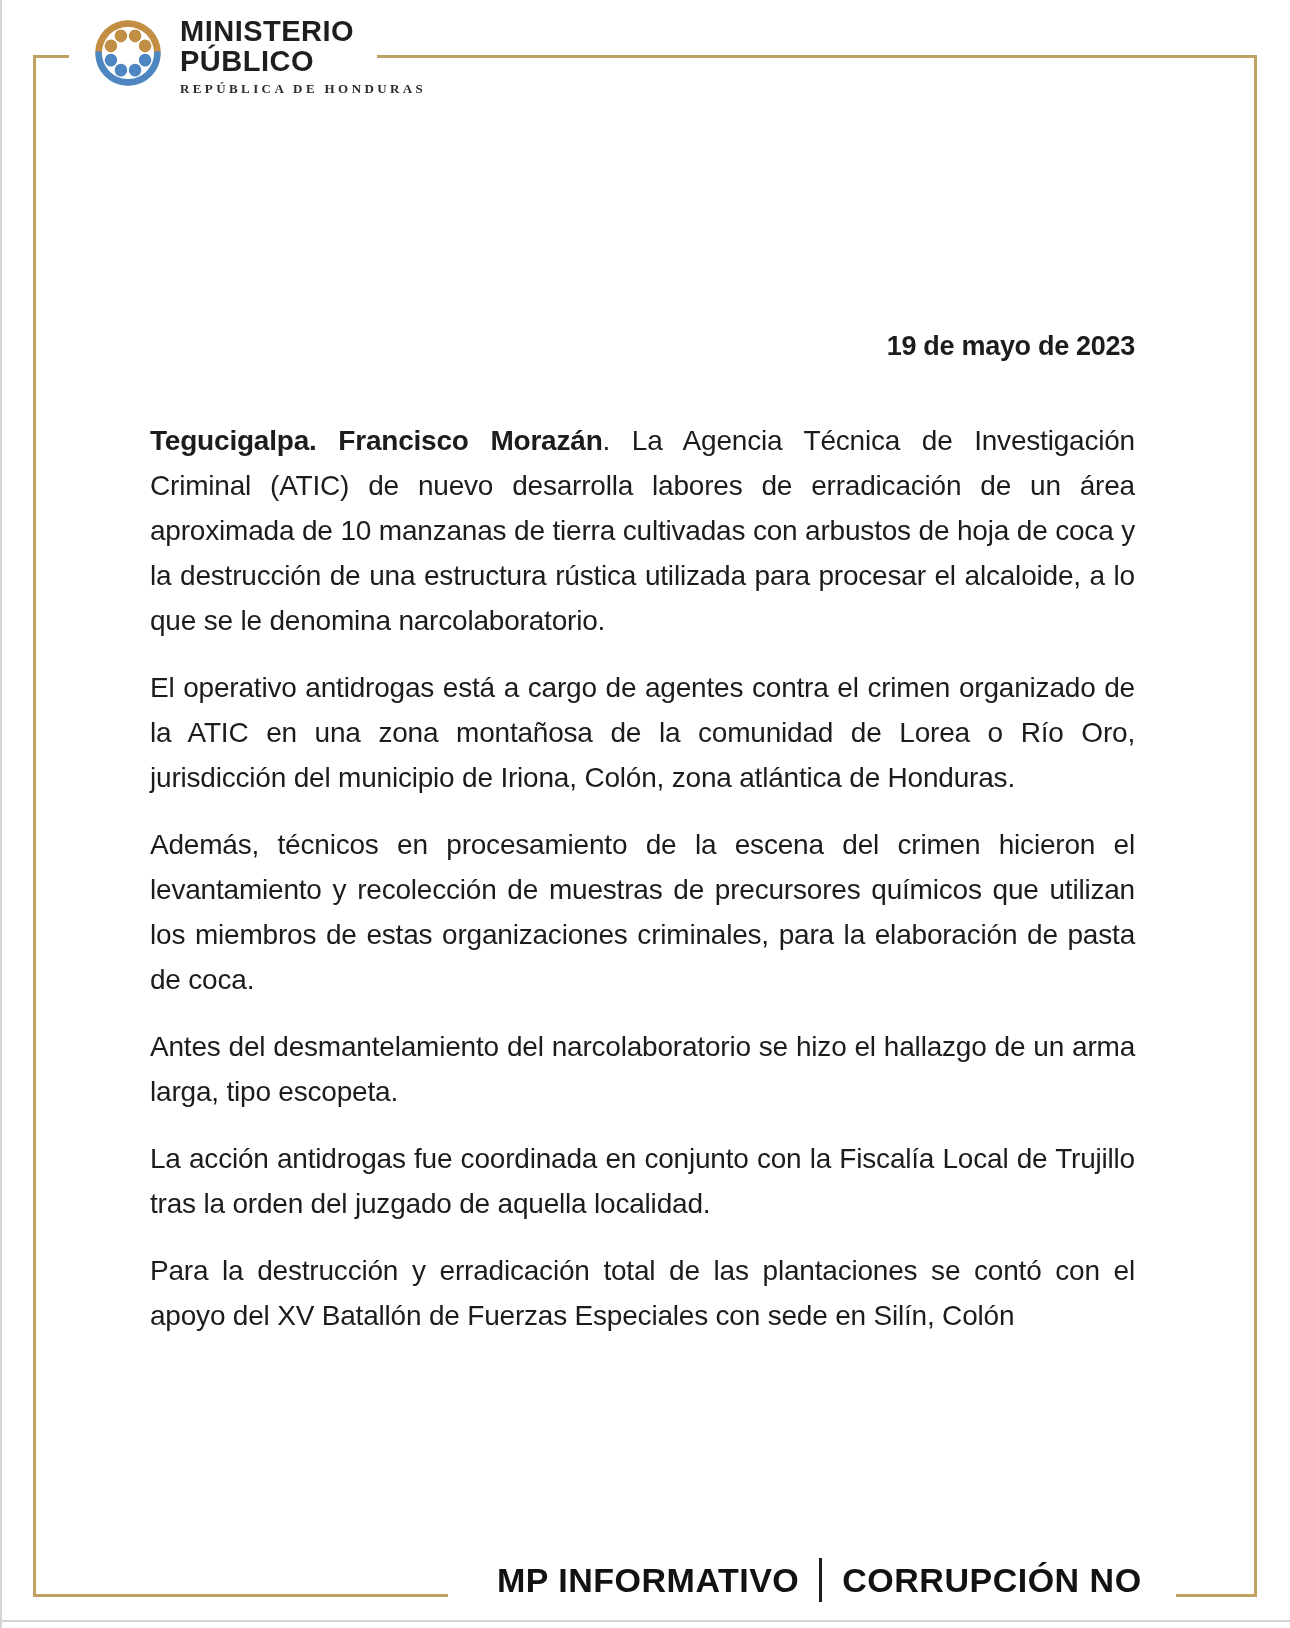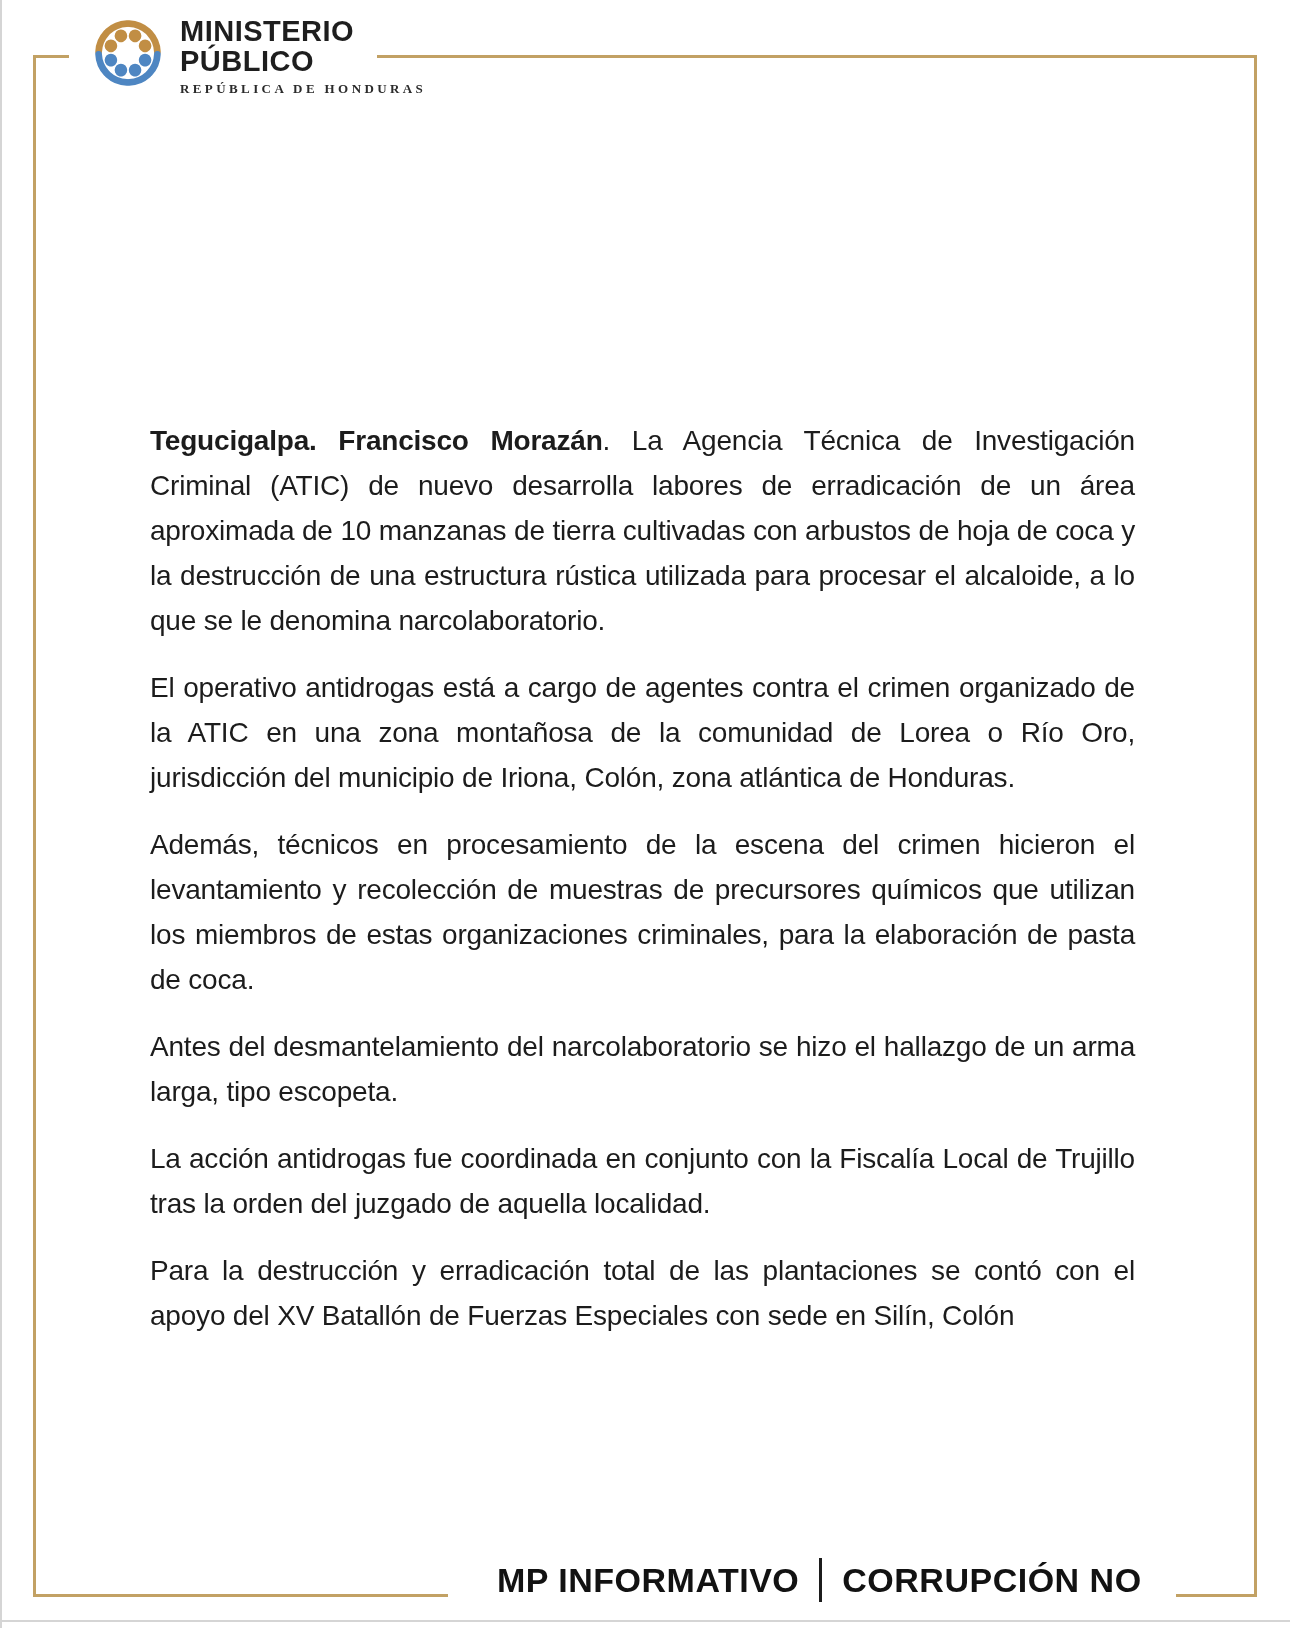--- a/index.html
+++ b/index.html
@@ -110,20 +110,21 @@
       </g>
     </svg>
     <div class="logo-text">
       <div class="logo-name">MINISTERIO</div>
       <div class="logo-name">PÚBLICO</div>
       <div class="logo-tag">REPÚBLICA DE HONDURAS</div>
     </div>
   </div>
 
 
+  <div class="dateline">19 de mayo de 2023</div>
 
   <div class="article">
     <p><span class="lead">Tegucigalpa. Francisco Morazán</span><span>. La Agencia Técnica de Investigación Criminal (ATIC) de nuevo desarrolla labores de erradicación de un área aproximada de 10 manzanas de tierra cultivadas con arbustos de hoja de coca y la destrucción de una estructura rústica utilizada para procesar el alcaloide, a lo que se le denomina narcolaboratorio.</span></p>
     <p>El operativo antidrogas está a cargo de agentes contra el crimen organizado de la ATIC en una zona montañosa de la comunidad de Lorea o Río Oro, jurisdicción del municipio de Iriona, Colón, zona atlántica de Honduras.</p>
     <p>Además, técnicos en procesamiento de la escena del crimen hicieron el levantamiento y recolección de muestras de precursores químicos que utilizan los miembros de estas organizaciones criminales, para la elaboración de pasta de coca.</p>
     <p>Antes del desmantelamiento del narcolaboratorio se hizo el hallazgo de un arma larga, tipo escopeta.</p>
     <p>La acción antidrogas fue coordinada en conjunto con la Fiscalía Local de Trujillo tras la orden del juzgado de aquella localidad.</p>
     <p>Para la destrucción y erradicación total de las plantaciones se contó con el apoyo del XV Batallón de Fuerzas Especiales con sede en Silín, Colón</p>
   </div>
 

